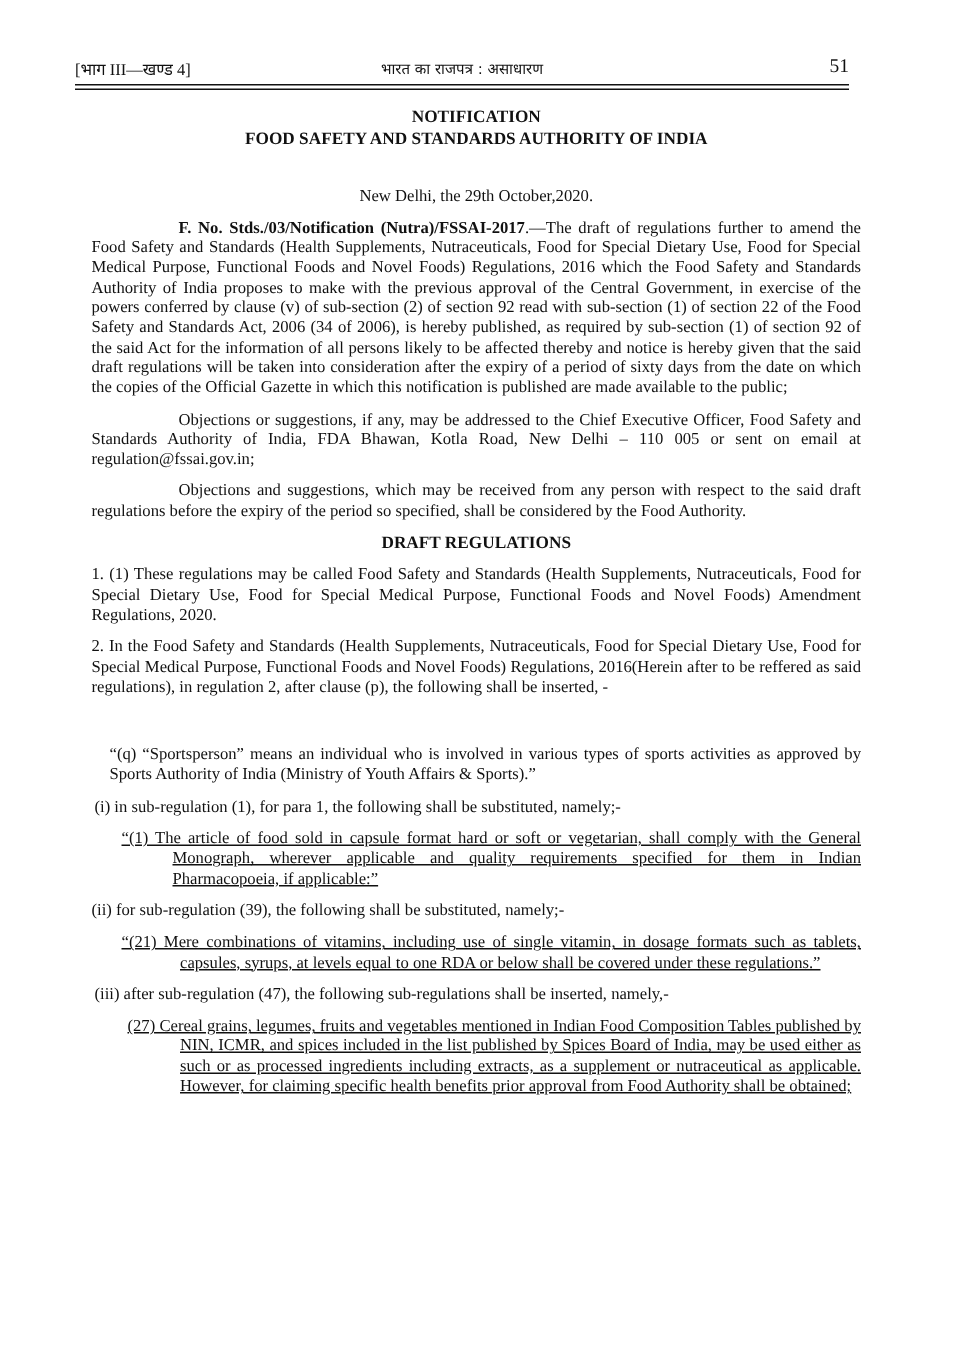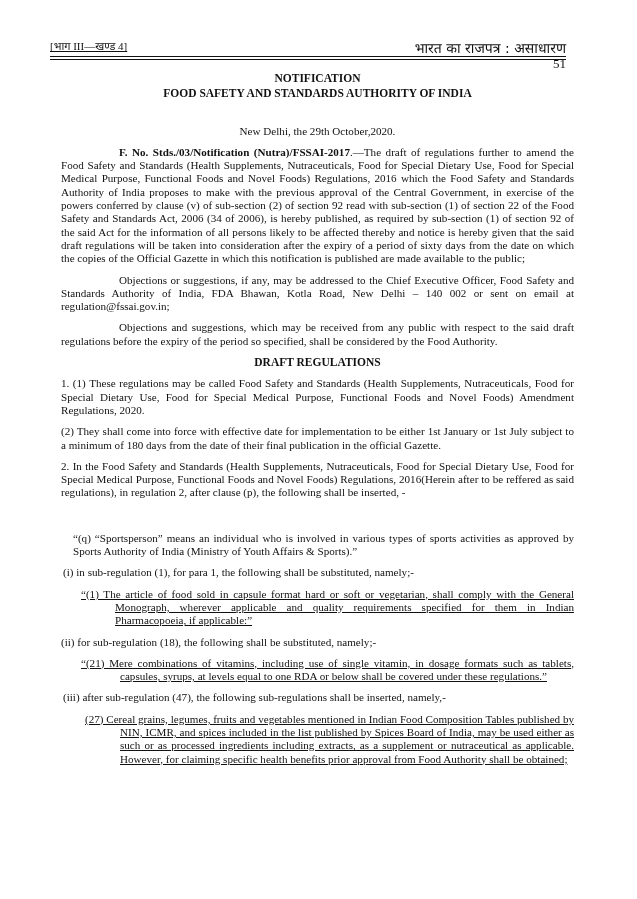--- a/index.html
+++ b/index.html
@@ -1,21 +1,21 @@
 <!DOCTYPE html>
 <html><head>
   <meta charset="utf-8">
   <style>
     html, body { margin: 0; padding: 0; background: #ffffff; }
     body { width: 637px; height: 899px; position: relative; overflow: hidden;
            font-family: "Liberation Serif", "DejaVu Serif", serif; color: #111; }
     .hdr { position: absolute; left: 50px; top: 38px; width: 418px; height: 18px; font-size: 11px; }
-    .hdr .l { position: absolute; left: 0; top: 0; text-decoration: underline; }
-    .hdr .c { position: absolute; left: 0; right: 0; top: 0; text-align: right; font-family: "DejaVu Sans", sans-serif; font-size: 14px; }
-    .hdr .r { position: absolute; right: 0; top: -2px; font-size: 13px; margin-top: 20px; }
+    .hdr .l { position: absolute; left: 0; top: 0; }
+    .hdr .c { position: absolute; left: 0; right: 0; top: 0; text-align: center; font-family: "DejaVu Sans", sans-serif; font-size: 10px; }
+    .hdr .r { position: absolute; right: 0; top: -2px; font-size: 13px; }
     .rule { position: absolute; left: 50px; width: 418px; height: 0; border-top: 1.5px solid #111; }
     .body { position: absolute; left: 61px; top: 64px; width: 513px; font-size: 11.1px; line-height: 13.3px; }
     .center { text-align: center; }
     .bold { font-weight: bold; }
     .title { font-size: 11.5px; font-weight: bold; text-align: center; margin: 0; }
     p { margin: 0; text-align: justify; }
     .ind { text-indent: 58px; }
     .blk { margin-top: 8px; }
     .quote { padding-left: 20px; margin-top: 32px; }
     .hang { padding-left: 54px; text-indent: -34px; text-decoration: underline; }
@@ -31,28 +31,27 @@
 <div class="rule" style="top:56px; width:516px;"></div>
 <div class="rule" style="top:59px; width:516px;"></div>
 
 <div class="body">
   <p class="title" style="margin-top:8px;">NOTIFICATION</p>
   <p class="title" style="margin-top:2px;">FOOD SAFETY AND STANDARDS AUTHORITY OF INDIA</p>
   <p class="center" style="text-align:center; margin-top:24px;">New Delhi, the 29th October,2020.</p>
 
   <p class="ind" style="margin-top:8px;"><span class="bold">F. No. Stds./03/Notification (Nutra)/FSSAI-2017</span><span>.—The  draft of regulations further to amend the Food Safety and Standards (Health Supplements, Nutraceuticals, Food for Special Dietary Use, Food for Special Medical Purpose, Functional Foods and Novel Foods) Regulations, 2016 which the Food Safety and Standards Authority of India proposes to make with the previous approval of the Central Government, in exercise of the powers conferred by clause (v) of sub-section (2) of section 92 read with sub-section (1) of section 22 of the Food Safety and Standards Act, 2006 (34 of 2006), is hereby published, as required by sub-section (1) of section 92 of the said Act for the information of all persons likely to be affected thereby and notice is hereby given that the said draft regulations will be taken into consideration after the expiry of a period of sixty days from the date on which the copies of the Official Gazette in which this notification is published are made available to the public;</span></p>
 
-  <p class="ind blk">Objections or suggestions, if any, may be addressed to the Chief Executive Officer, Food Safety and Standards Authority of India, FDA Bhawan, Kotla Road, New Delhi – 140 002 or sent on email at regulation@fssai.gov.in;</p>
-  <p class="ind blk">Objections and suggestions, which may be received from any public with respect to the said draft regulations before the expiry of the period so specified, shall be considered by the Food Authority.</p>
+  <p class="ind blk">Objections or suggestions, if any, may be addressed to the Chief Executive Officer, Food Safety and Standards Authority of India, FDA Bhawan, Kotla Road, New Delhi – 110 005 or sent on email at regulation@fssai.gov.in;</p>
+  <p class="ind blk">Objections and suggestions, which may be received from any person with respect to the said draft regulations before the expiry of the period so specified, shall be considered by the Food Authority.</p>
 
   <p class="title blk">DRAFT REGULATIONS</p>
 
   <p class="blk">1. (1) These regulations may be called Food Safety and Standards (Health Supplements, Nutraceuticals, Food for Special Dietary Use, Food for Special Medical Purpose, Functional Foods and Novel Foods) Amendment Regulations, 2020.</p>
-  <p class="blk">(2) They shall come into force with effective date for implementation to be either 1st January or 1st July subject to a minimum of 180 days from the date of their final publication in the official Gazette.</p>
   <p class="blk">2. In the Food Safety and Standards (Health Supplements, Nutraceuticals, Food for Special Dietary Use, Food for Special Medical Purpose, Functional Foods and Novel Foods) Regulations, 2016(Herein after to be reffered as said regulations), in regulation 2, after clause (p), the following shall be inserted, -</p>
   <p class="blk quote" style="padding-left:12px;">“(q) “Sportsperson” means an individual who is involved in various types of sports activities as approved by Sports Authority of India (Ministry of Youth Affairs &amp; Sports).”</p>
   <p class="blk" style="padding-left:2px;">(i)  in sub-regulation (1), for para 1, the following shall be substituted, namely;-</p>
   <p class="blk hang">“(1) The article of food sold in capsule format hard or soft or vegetarian, shall comply with the General Monograph, wherever applicable and quality requirements specified for them in Indian Pharmacopoeia, if applicable:”</p>
-  <p class="blk">(ii) for sub-regulation (18), the following shall be substituted, namely;-</p>
+  <p class="blk">(ii) for sub-regulation (39), the following shall be substituted, namely;-</p>
   <p class="blk hang" style="padding-left:59px; text-indent:-39px;">“(21) Mere combinations of vitamins, including use of single vitamin, in dosage formats such as tablets, capsules, syrups, at levels equal to one RDA or below shall be covered under these regulations.”</p>
   <p class="blk" style="padding-left:2px;">(iii) after sub-regulation (47), the following sub-regulations shall be inserted, namely,-</p>
   <p class="blk hang" style="padding-left:59px; text-indent:-35px;">(27) Cereal grains, legumes, fruits and vegetables mentioned in Indian Food Composition Tables published by NIN, ICMR, and spices included in the list published by Spices Board of India, may be used either as such or as processed ingredients including extracts, as a supplement or nutraceutical as applicable. However, for claiming specific health benefits prior approval from Food Authority shall be obtained;</p>
 </div>
 
 </body></html>

